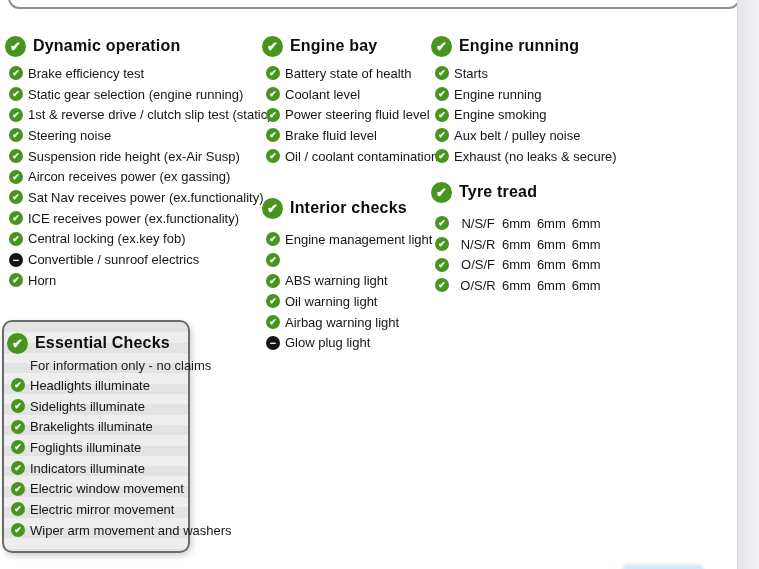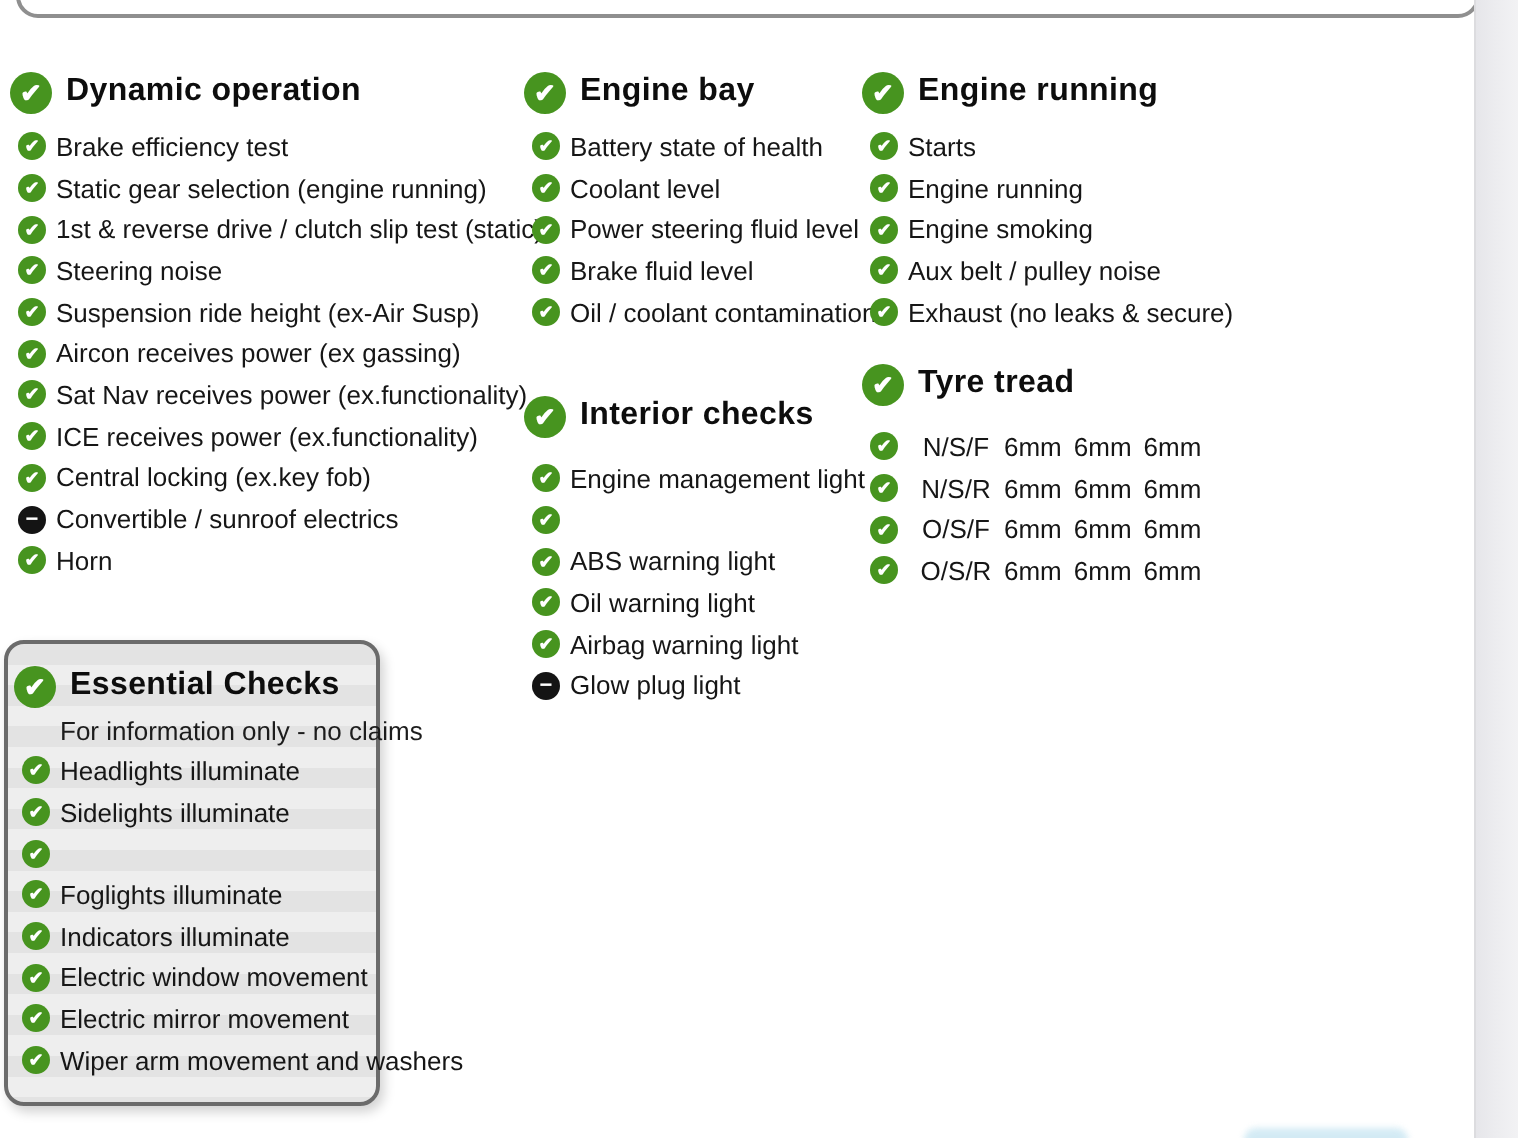--- a/index.html
+++ b/index.html
@@ -258,20 +258,21 @@
     <div class="item">
         <span class="ci" data-icon="check"></span>
         <span>Headlights illuminate</span>
       </div>
     <div class="item">
         <span class="ci" data-icon="check"></span>
         <span>Sidelights illuminate</span>
       </div>
     <div class="item">
         <span class="ci" data-icon="check"></span>
+        <span>Brakelights illuminate</span>
       </div>
     <div class="item">
         <span class="ci" data-icon="check"></span>
         <span>Foglights illuminate</span>
       </div>
     <div class="item">
         <span class="ci" data-icon="check"></span>
         <span>Indicators illuminate</span>
       </div>
     <div class="item">

